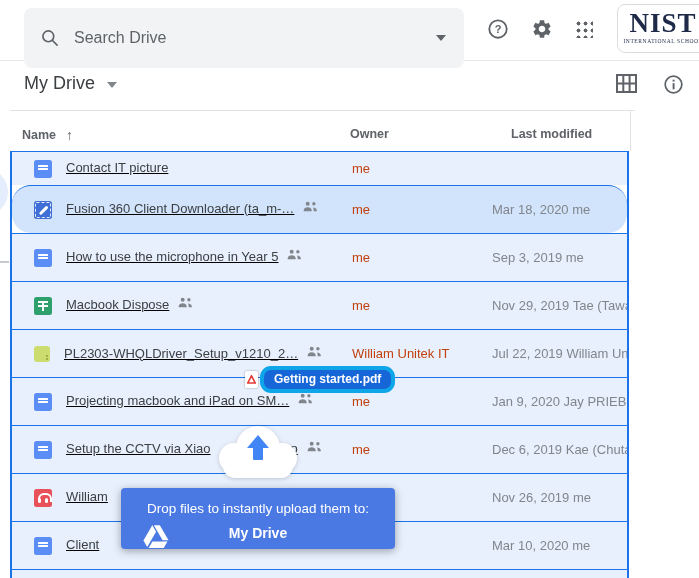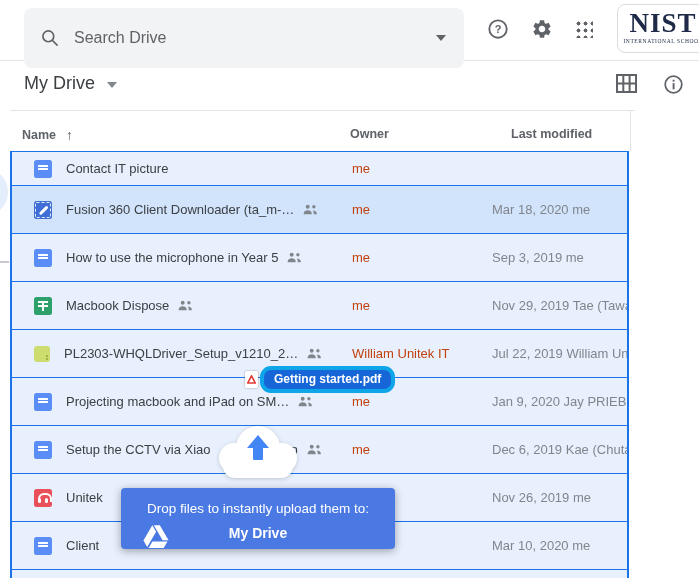--- a/index.html
+++ b/index.html
@@ -46,23 +46,23 @@
   .th-name { left:12px; display:flex; gap:10px; align-items:center; cursor:pointer; }
   .sort-arrow { font-size:14px; color:#5f6368; font-weight:normal; }
   .th-owner { left:340px; } .th-modified { left:464px;padding-left:37px; }
 
   
   .filelist { position:absolute; left:10px; top:151px; width:619px; height:427px;
     border-left:2px solid #1a73e8; border-right:2px solid #1a73e8; overflow:hidden; }
   .row { position:relative; height:48px; background:#e8f0fe; border-top:1px solid #1a73e8;
     display:flex; align-items:center; cursor:pointer; }
   .row.first { height:34px; }
-  .row.selected { background:#d2e3fc; }
+  .row.selected { background:#d2e3fc;border-radius:19px; }
   .row.partial { height:9px; }
-  .fcell-name { display:flex; align-items:center; position:absolute; left:22px; right:290px; }
+  .fcell-name { display:flex; position:absolute; left:22px; right:290px;text-decoration:underline; }
   .fname { font-size:13px; color:#3c4043; white-space:nowrap; margin-left:14px; }
   .fname-gap { display:inline-block; width:80px; }
   .shared-svg { margin-left:9px; flex:0 0 auto; }
   .fowner { position:absolute; left:340px; font-size:13px; color:#c2410c; white-space:nowrap; }
   .fmodified { position:absolute; left:480px; right:0; font-size:13px; color:#80868b;
     white-space:nowrap; overflow:hidden; }
 
   
   .ficon { width:18px; height:18px; border-radius:2.5px; position:relative; flex:0 0 auto; }
   .ic-doc { background:#5b8df6; }
@@ -282,21 +282,21 @@
           <path d="M10.7 6.6c1.9.1 4 1.2 4 3v1h-3.3V9.4c0-1.1-.3-2-.7-2.8z"></path>
       </svg>
     </div>
     <span class="fowner">me</span>
     <span class="fmodified">Dec 6, 2019 Kae (Chuta</span>
   </div>
 
   <div class="row">
     <div class="fcell-name">
       <div class="ficon ic-audio"></div>
-      <span class="fname">Unitek</span>
+      <span class="fname">William</span>
     </div>
     <span class="fmodified">Nov 26, 2019 me</span>
   </div>
 
   <div class="row">
     <div class="fcell-name">
       <div class="ficon ic-doc"></div>
       <span class="fname">Client</span>
     </div>
     <span class="fmodified">Mar 10, 2020 me</span>

